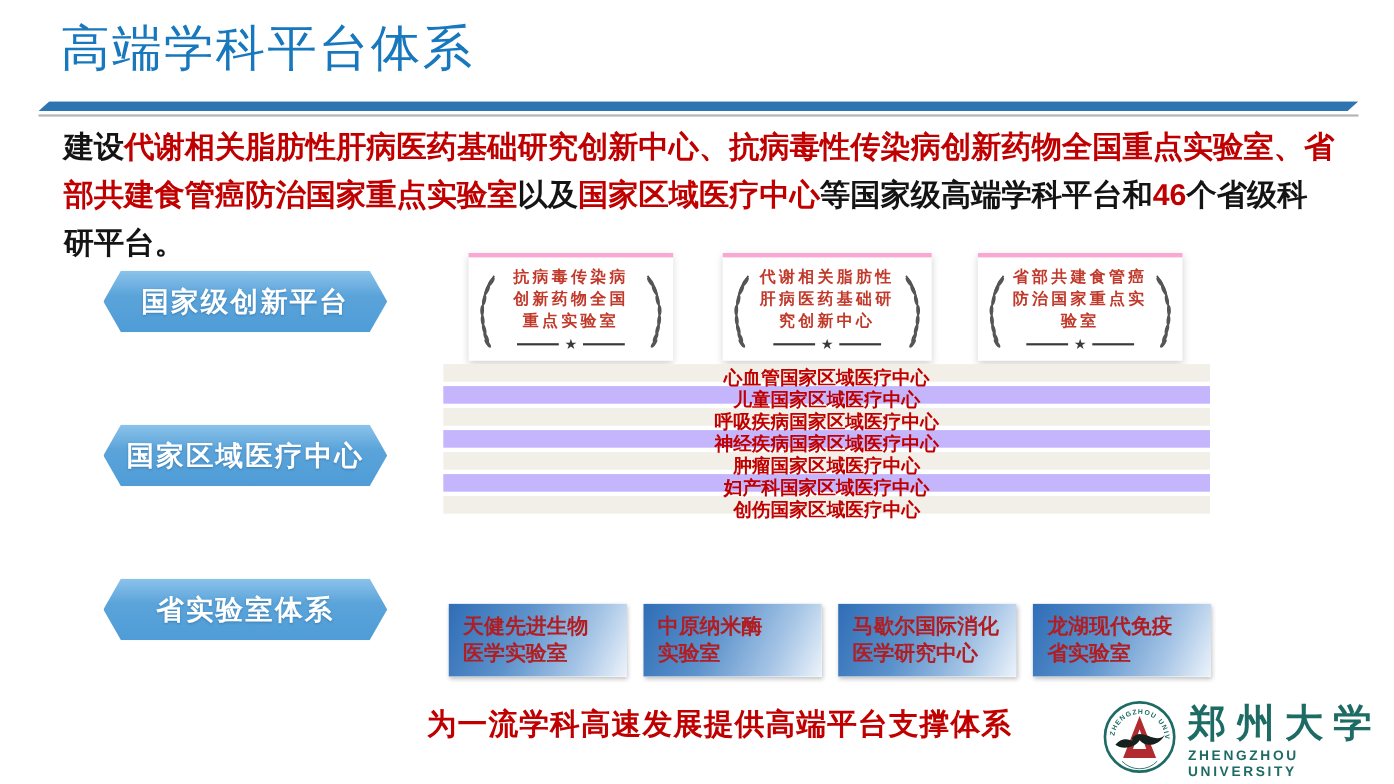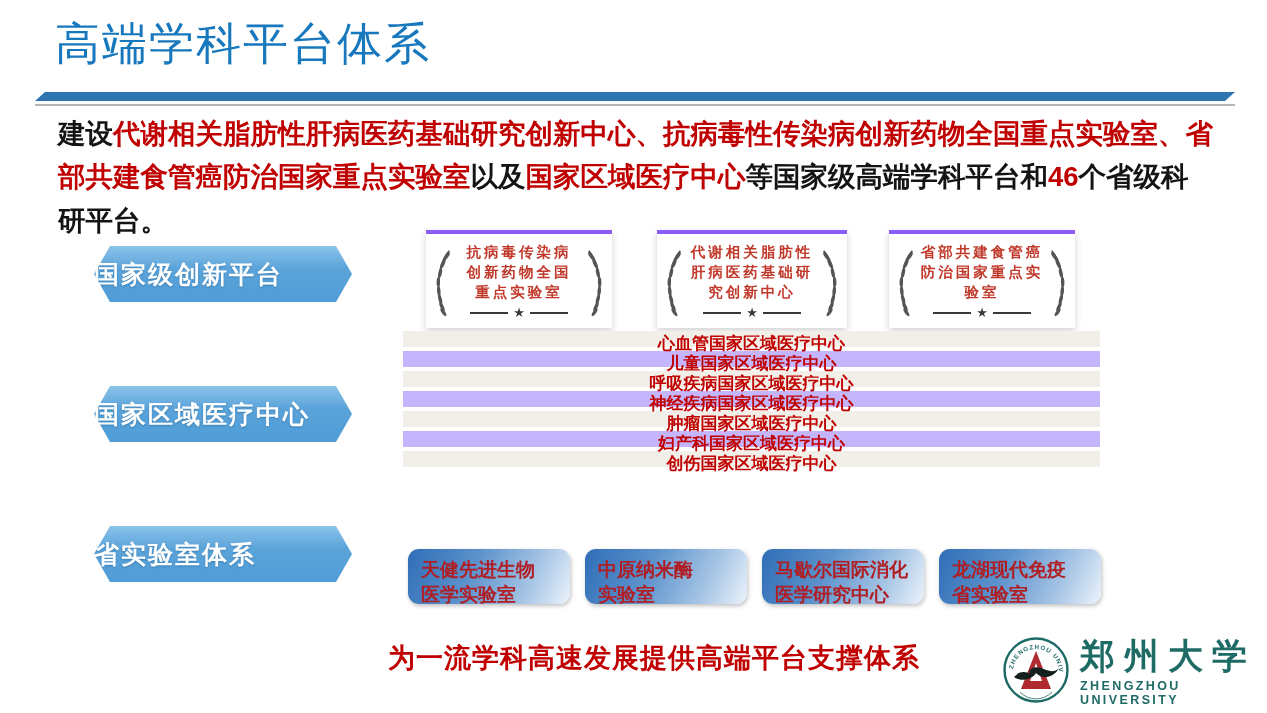--- a/index.html
+++ b/index.html
@@ -13,32 +13,32 @@
         clip-path:polygon(10px 0,100% 0,calc(100% - 10px) 100%,0 100%);}
   .rule-under{position:absolute;left:35px;top:104px;width:1200px;height:2px;background:#b5b5b5;}
 
   
   .intro{position:absolute;left:58px;top:112px;width:1158px;margin:0;
          font-size:27.5px;font-weight:700;line-height:1.58;color:#141414;}
   .intro .r{color:#c00000;}
   .intro .k{color:#141414;}
 
   
-  .banner{position:absolute;width:258px;height:56px;display:flex;align-items:center;justify-content:flex-start;
+  .banner{position:absolute;width:258px;height:56px;display:flex;align-items:center;justify-content:center;
           background:linear-gradient(180deg,#8cc3ea 0%,#5ba4da 40%,#4f9cd7 100%);
           clip-path:polygon(0 50%,16px 0,calc(100% - 16px) 0,100% 50%,calc(100% - 16px) 100%,16px 100%);
           filter:drop-shadow(2px 4px 3px rgba(40,80,120,0.45));font-family:Liberation Serif, serif;}
   .banner span{color:#ffffff;font-size:25px;font-weight:700;letter-spacing:2px;
                text-shadow:0 1px 2px rgba(0,60,110,0.35);}
   .banner1{left:94px;top:246px;}
   .banner2{left:94px;top:386px;}
   .banner3{left:94px;top:526px;}
 
   
-  .badge{position:absolute;top:230px;height:98px;background:#ffffff;border-top:4px solid #8b5cf6;
+  .badge{position:absolute;top:230px;height:98px;background:#ffffff;border-top:4px solid #f9a8d4;
          box-shadow:0 3px 7px rgba(0,0,0,0.18);display:flex;align-items:stretch;justify-content:space-between;
          box-sizing:border-box;padding:5px 4px 4px 4px;}
   .badge1{left:426px;width:186px;}
   .badge2{left:657px;width:190px;}
   .badge3{left:889px;width:186px;}
   .badge .laurel{flex:0 0 24px;display:flex;align-items:center;justify-content:center;}
   .badge .laurel.right svg{transform:scaleX(-1);}
   .badge .mid{flex:1 1 auto;display:flex;flex-direction:column;align-items:center;justify-content:flex-start;padding-top:3px;}
   .badge .line{color:#c0392b;font-size:14.5px;font-weight:700;letter-spacing:3px;line-height:20px;white-space:nowrap;}
   .starrow{display:flex;align-items:center;gap:5px;margin-top:4px;}
@@ -47,21 +47,21 @@
 
   
   .rows{position:absolute;left:403px;top:331px;width:697px;}
   .mrow{height:16px;margin-bottom:4px;text-align:center;line-height:25px;
         font-size:17px;font-weight:700;color:#c00000;}
   .mrow.odd{background:#f1efe8;}
   .mrow.even{background:#c4b5fd;}
 
   
   .labs{position:absolute;left:408px;top:549px;display:flex;gap:15px;}
-  .lab{width:162px;height:55px;border-radius:11px;box-sizing:border-box;padding:8px 0 0 13px;
+  .lab{width:162px;height:66px;border-radius:0;box-sizing:border-box;padding:8px 0 0 13px;
        background:linear-gradient(115deg,#2f6db6 0%,#5d93cc 40%,#a8c6e6 75%,#ecf3fb 100%);
        box-shadow:1px 2px 4px rgba(0,0,0,0.25);}
   .lab .ll{color:#b01e24;font-size:19px;font-weight:800;line-height:25px;white-space:nowrap;}
 
   
   .slogan{position:absolute;left:388px;top:640px;font-size:27px;font-weight:800;color:#c00000;letter-spacing:1px;}
 
   
   .logo{position:absolute;left:1002px;top:636px;display:flex;align-items:center;gap:10px;}
   .logo .seal{flex:0 0 auto;}

